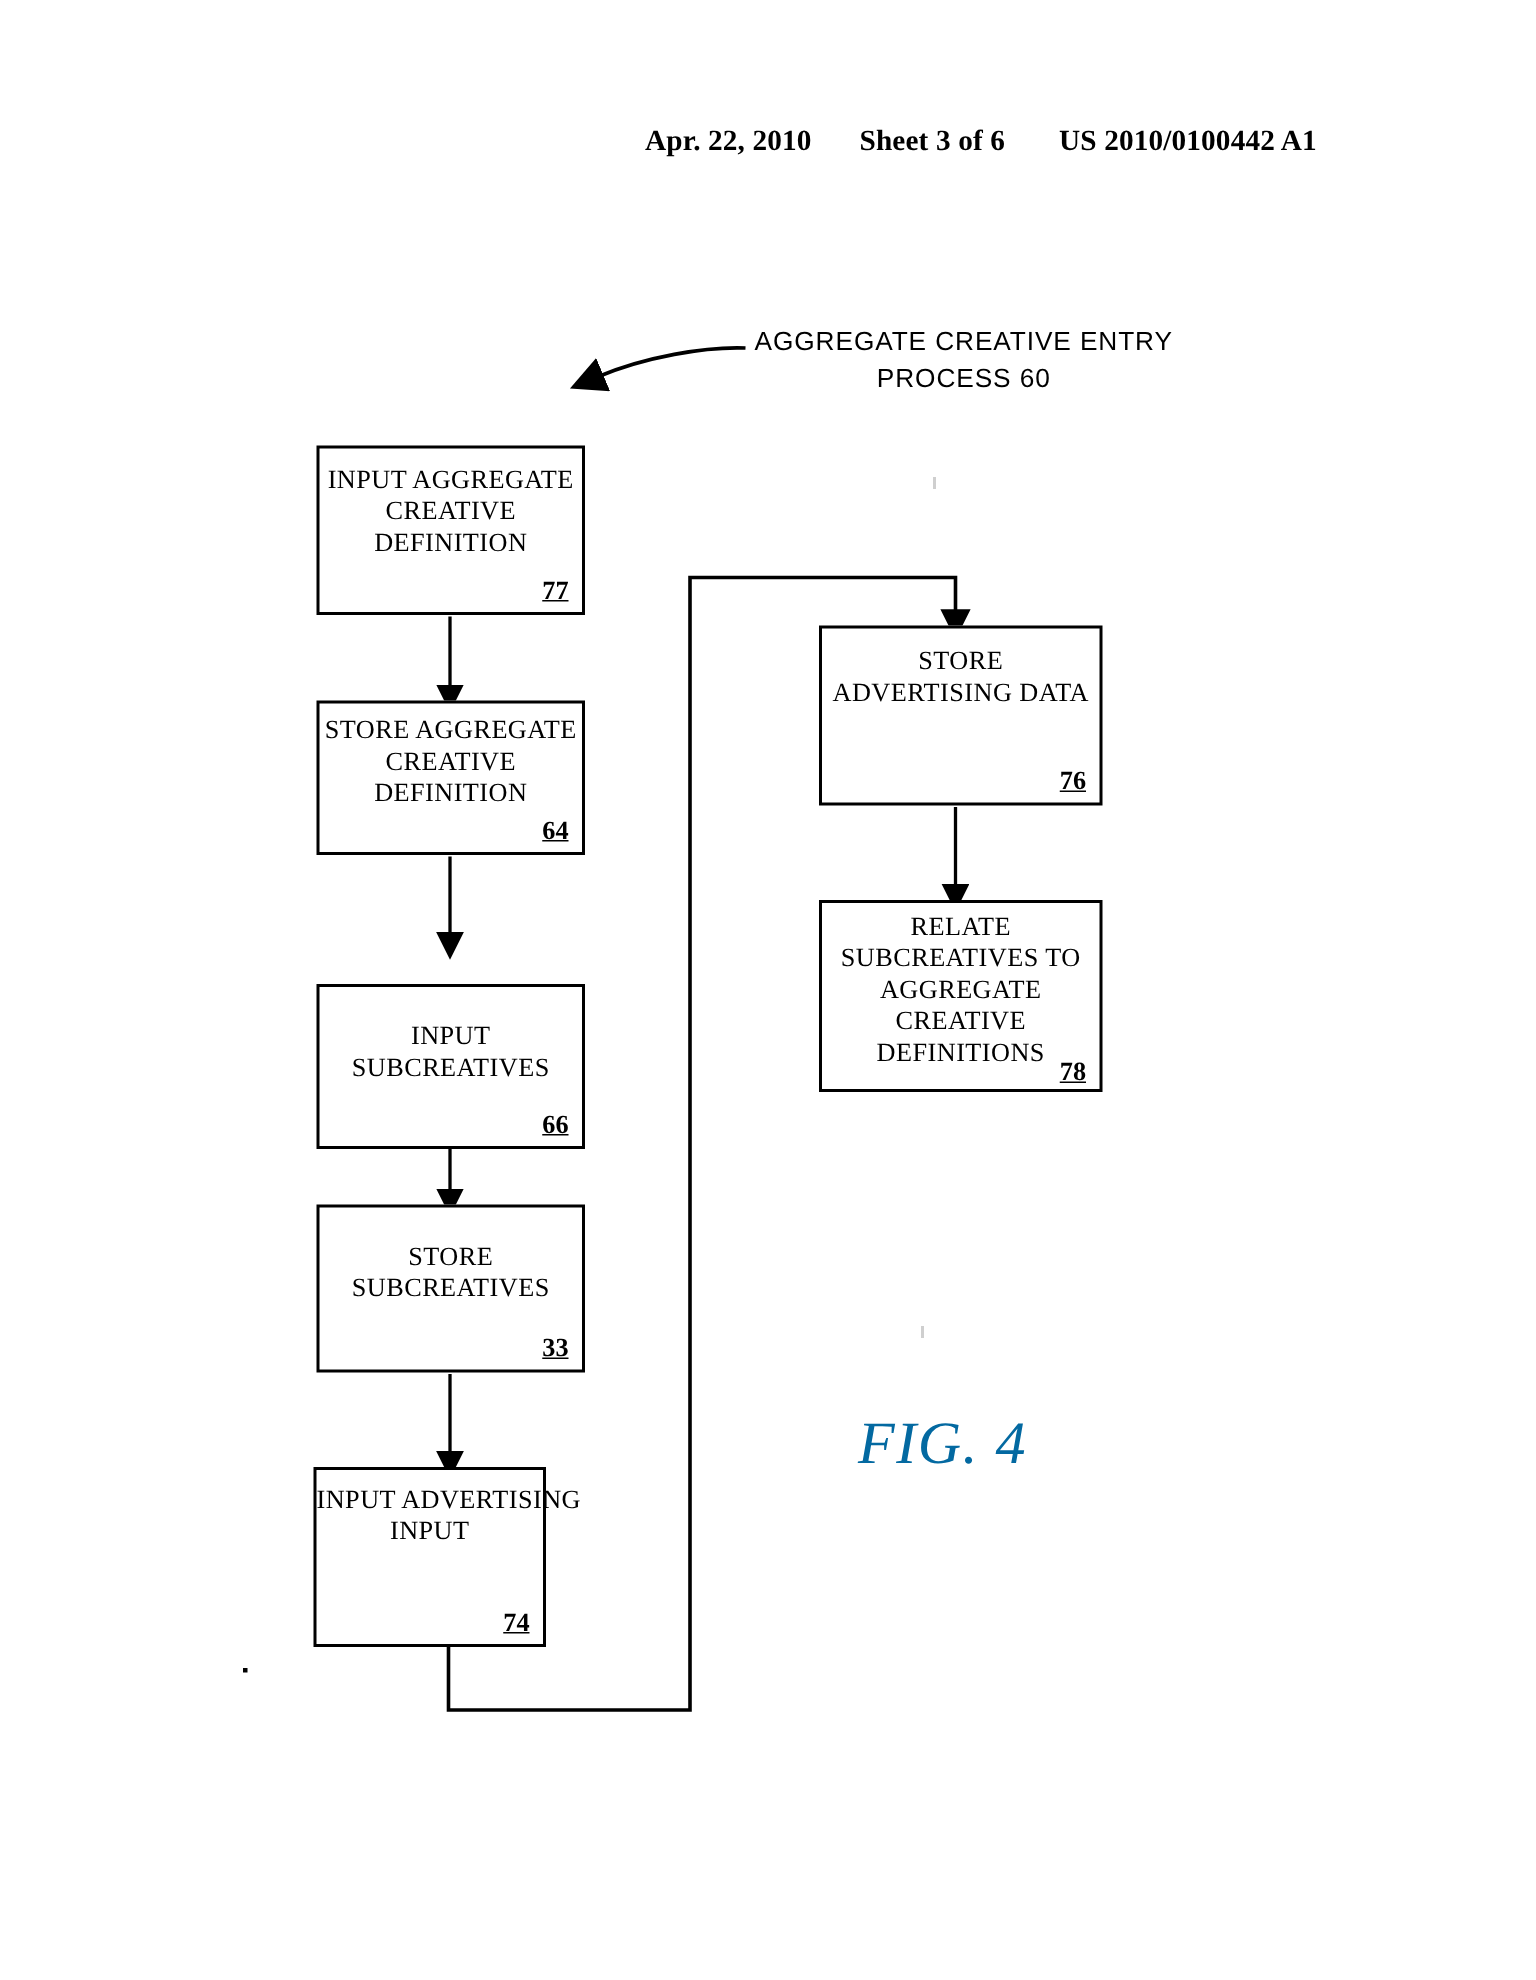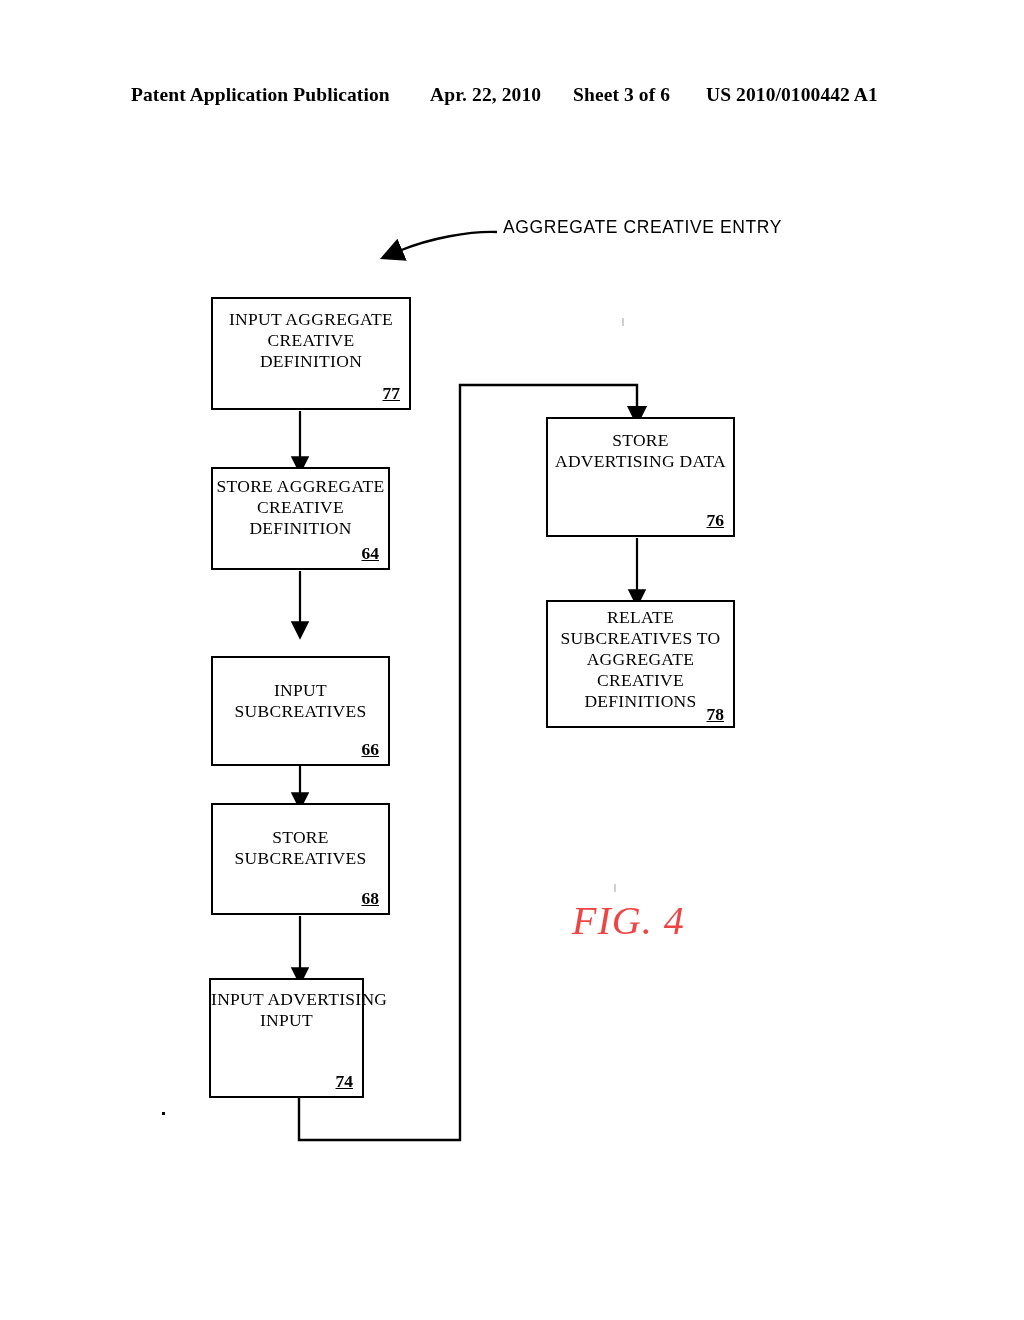--- a/index.html
+++ b/index.html
@@ -95,21 +95,21 @@
     right: 9px;
     bottom: 4px;
     font-family: "Liberation Serif", "DejaVu Serif", serif;
     font-size: 17.5px;
     font-weight: bold;
     text-decoration: underline;
     color: #000;
   }
 
   
-  #box-62 { left: 211px; top: 297px;  width: 200px; height: 113px; }
+  #box-62 { left: 211px; top: 297px;  width: 179px; height: 113px; }
   #box-64 { left: 211px; top: 467px;  width: 179px; height: 103px; }
   #box-66 { left: 211px; top: 632px;  width: 179px; height: 110px; margin-top: 24px; }
   #box-68 { left: 211px; top: 803px;  width: 179px; height: 112px; }
   #box-74 { left: 209px; top: 978px;  width: 155px; height: 120px; }
   #box-76 { left: 546px; top: 417px;  width: 189px; height: 120px; }
   #box-78 { left: 546px; top: 600px;  width: 189px; height: 128px; }
 
   #box-62 .box-text { top: 10px; }
   #box-64 .box-text { top: 7px; }
   #box-66 .box-text { top: 22px; }
@@ -117,42 +117,41 @@
   #box-74 .box-text { top: 9px; }
   #box-76 .box-text { top: 11px; }
   #box-78 .box-text { top: 5px; }
 
   #box-78 .ref-num { bottom: 1px; }
 
   
   #fig-label {
     position: absolute;
     left: 572px;
-    top: 897px;
+    top: 938px;
     font-family: "Liberation Serif", "DejaVu Serif", serif;
     font-style: italic;
     font-size: 40px;
     letter-spacing: 1px;
     white-space: nowrap;
-    color: #ef4444;
+    color: #0369a1;
   }
 
   
   .speck {
     position: absolute;
     width: 3px;
     height: 3px;
     background: #000;
   }
 </style>
 </head>
 <body>
 
 <div id="page-header">
-  <span class="hdr-item" id="hdr-pub">Patent Application Publication</span>
   <span class="hdr-item" id="hdr-date">Apr. 22, 2010</span>
   <span class="hdr-item" id="hdr-sheet">Sheet 3 of 6</span>
   <span class="hdr-item" id="hdr-num">US 2010/0100442 A1</span>
 </div>
 
 <div id="diagram">
 
   <svg id="wires" viewBox="0 0 1024 1320">
     <defs>
       <marker id="ah" markerWidth="11" markerHeight="11" refX="1.2" refY="4.2" orient="auto" markerUnits="strokeWidth">
@@ -173,20 +172,21 @@
 
     <path d="M 299,1098 L 299,1140 L 460,1140 L 460,385 L 637,385 L 637,409" fill="none" stroke="#000" stroke-width="2.4" marker-end="url(#ah)"></path>
 
     <line x1="637" y1="538" x2="637" y2="592" stroke="#000" stroke-width="2.2" marker-end="url(#ah)"></line>
 
     <path d="M 497,232 C 470,231 430,238 399,251" fill="none" stroke="#000" stroke-width="2.4" marker-end="url(#ahbig)"></path>
   </svg>
 
   <div id="process-title">
     <span class="t-line">AGGREGATE CREATIVE ENTRY</span>
+    <span class="t-line">PROCESS 60</span>
   </div>
 
   <div class="flow-box" id="box-62">
     <div class="box-text">
       <span class="b-line">INPUT AGGREGATE</span>
       <span class="b-line">CREATIVE</span>
       <span class="b-line">DEFINITION</span>
     </div>
     <span class="ref-num">77</span>
   </div>
@@ -206,21 +206,21 @@
       <span class="b-line">SUBCREATIVES</span>
     </div>
     <span class="ref-num">66</span>
   </div>
 
   <div class="flow-box" id="box-68">
     <div class="box-text">
       <span class="b-line">STORE</span>
       <span class="b-line">SUBCREATIVES</span>
     </div>
-    <span class="ref-num">68</span>
+    <span class="ref-num">33</span>
   </div>
 
   <div class="flow-box" id="box-74">
     <div class="box-text">
       <span class="b-line">INPUT ADVERTISING</span>
       <span class="b-line">INPUT</span>
     </div>
     <span class="ref-num">74</span>
   </div>
 

